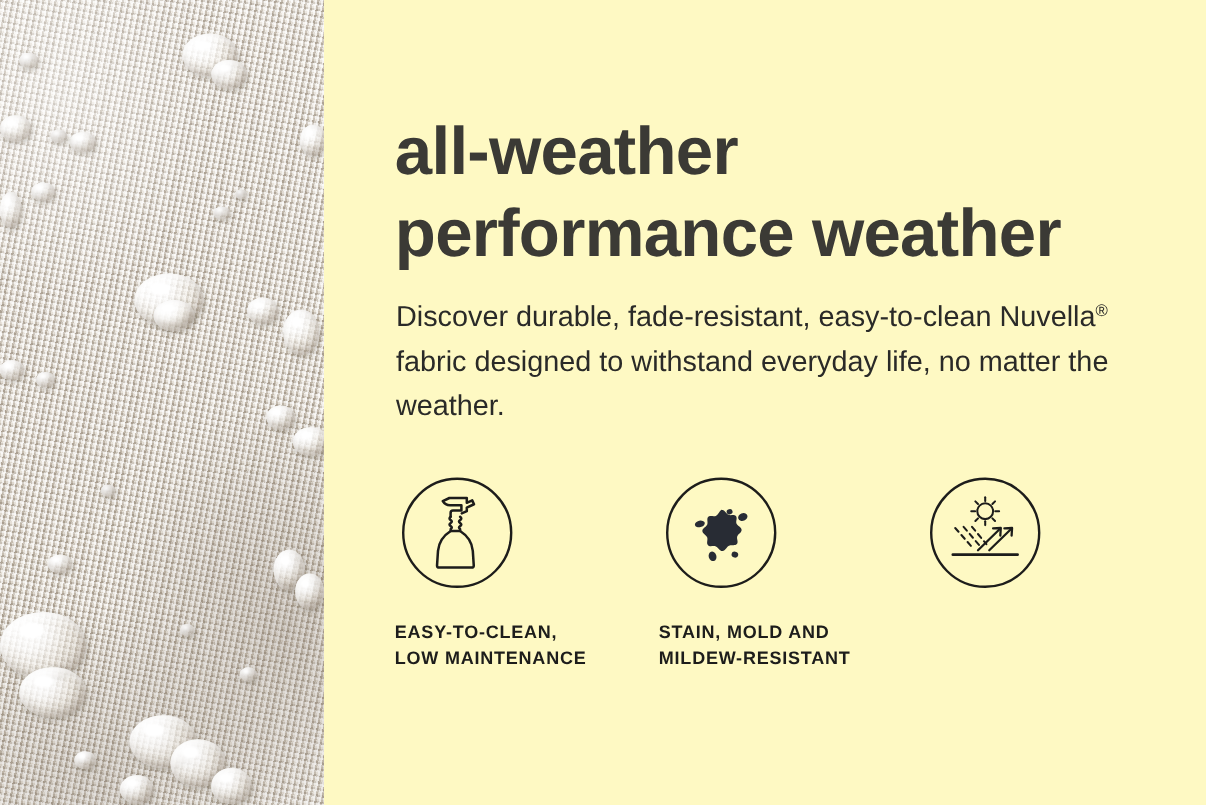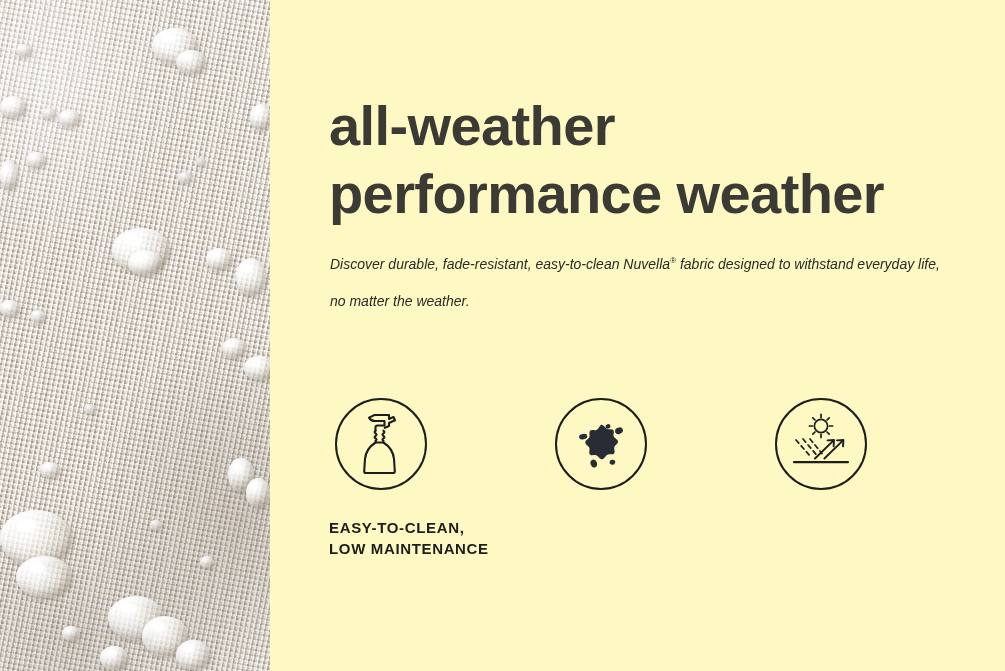--- a/index.html
+++ b/index.html
@@ -99,25 +99,24 @@
     color: #3b3a35;
   }
   .headline .hl-line { display: block; }
 
   .subcopy {
     position: absolute;
     left: 1px;
     top: 246px;
     width: 620px;
     margin: 0;
-    font-size: 14px;
+    font-size: 24px;
     line-height: 37px;
     font-weight: 400;
     color: #2a2a28;
-    font-style: italic;
   }
   .subcopy sup {
     font-size: 0.58em;
     vertical-align: super;
     line-height: 0;
   }
 
   
   .features {
     position: absolute;
@@ -232,20 +231,22 @@
             <g fill="#282c34">
               <path d="M44.2 24.8 c2.6 0 3.4 2.6 5.4 3.9 c2.2 1.4 5.0 -0.4 6.6 1.3 c1.6 1.7 -0.3 4.3 0.6 6.4 c0.9 2.1 4.0 2.6 4.2 5.0 c0.2 2.4 -2.8 3.3 -3.6 5.5 c-0.8 2.2 1.2 4.7 -0.3 6.5 c-1.5 1.8 -4.4 0.3 -6.6 1.4 c-2.2 1.1 -2.9 4.2 -5.3 4.4 c-2.4 0.2 -3.4 -2.8 -5.6 -3.8 c-2.2 -1.0 -5.0 0.7 -6.6 -1.0 c-1.6 -1.7 0.1 -4.4 -0.7 -6.6 c-0.8 -2.2 -3.9 -2.9 -4.0 -5.3 c-0.1 -2.4 3.0 -3.1 4.0 -5.2 c1.0 -2.1 -0.7 -4.8 0.8 -6.5 c1.5 -1.7 4.3 0.1 6.5 -0.9 c2.2 -1.0 2.9 -4.1 4.6 -5.1 z"></path>
               <ellipse cx="62.0" cy="30.8" rx="4.0" ry="3.2" transform="rotate(-22 62 30.8)"></ellipse>
               <ellipse cx="51.0" cy="26.4" rx="2.5" ry="2.2" transform="rotate(-15 51 26.4)"></ellipse>
               <ellipse cx="26.2" cy="36.6" rx="4.2" ry="2.7" transform="rotate(-12 26.2 36.6)"></ellipse>
               <ellipse cx="36.8" cy="63.6" rx="3.2" ry="4.0" transform="rotate(-18 36.8 63.6)"></ellipse>
               <ellipse cx="55.4" cy="62.2" rx="2.8" ry="2.5" transform="rotate(10 55.4 62.2)"></ellipse>
             </g>
           </svg>
         </div>
+        <div class="feature-label">STAIN, MOLD AND
+MILDEW-RESISTANT</div>
       </div>
 
       <div class="feature">
         <div class="icon-circle">
           <svg viewBox="0 0 88 88" aria-hidden="true">
             <g stroke="#1d1d1b" fill="none" stroke-width="1.7" stroke-linecap="round">
               <circle cx="44.0" cy="26.0" r="6.6"></circle>
               <line x1="44.0" y1="14.4" x2="44.0" y2="17.6"></line>
               <line x1="44.0" y1="34.4" x2="44.0" y2="37.6"></line>
               <line x1="32.4" y1="26.0" x2="35.6" y2="26.0"></line>

